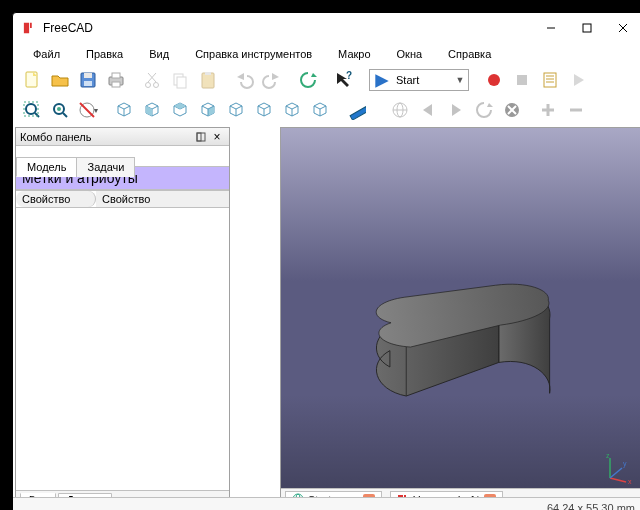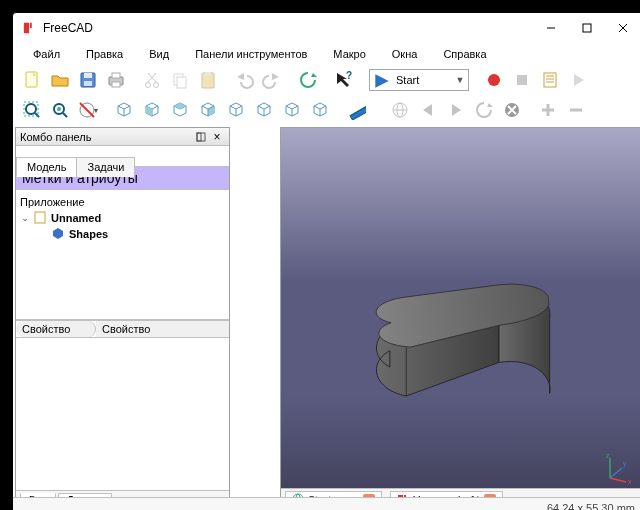--- a/index.html
+++ b/index.html
@@ -92,21 +92,21 @@
           <line x1="1" y1="1" x2="9" y2="9" stroke="#000"></line>
           <line x1="9" y1="1" x2="1" y2="9" stroke="#000"></line>
         </svg>
       </div>
   </div>
 
   <div class="menubar">
     <span class="menuitem">Файл</span>
     <span class="menuitem">Правка</span>
     <span class="menuitem">Вид</span>
-    <span class="menuitem">Панели инструментов</span>
+    <span class="menuitem">Справка инструментов</span>
     <span class="menuitem">Макро</span>
     <span class="menuitem">Окна</span>
     <span class="menuitem">Справка</span>
   </div>
 
   <div class="toolbar">
     <div class="tbtn">
         <svg viewBox="0 0 20 20">
           <rect x="4" y="2" width="11" height="15" rx="1" fill="#fffde6" stroke="#d8c24a"></rect>
           <polygon points="11,2 15,6 11,6" fill="#f6e27a"></polygon>
@@ -350,39 +350,20 @@
               <rect x="1" y="1" width="4" height="8" fill="none" stroke="#555"></rect>
             </svg>
           </span>
         <span class="pbtn">×</span>
       </div>
       <div class="tabs">
         <div class="tab active">Модель</div>
         <div class="tab">Задачи</div>
       </div>
       <div class="treehead">Метки и атрибуты</div>
-      <div class="tree">
-        <div class="row">
-            <span>Приложение</span>
-          </div>
-        <div class="row">
-          <span class="caret">⌄</span>
-          <span class="icon"><svg viewBox="0 0 13 13">
-                <rect x="1" y="1" width="10" height="11" fill="#fff" stroke="#c8a23a"></rect>
-              </svg></span>
-          <b>Unnamed</b>
-        </div>
-        <div class="row">
-          <span class="indent" style="width:28px"></span>
-          <span class="icon"><svg viewBox="0 0 13 13">
-                <path d="M6 1l5 3v5l-5 3-5-3V4z" fill="#3a72c8"></path>
-              </svg></span>
-          <b>Shapes</b>
-        </div>
-      </div>
       <div class="props">
         <div class="cols">
           <div class="col">Свойство</div>
           <div class="col">Свойство</div>
         </div>
         <div style="height:78px;background:#fff"></div>
       </div>
       <div class="bottomtabs">
         <div class="btab">Вид</div>
         <div class="btab">Данные</div>

